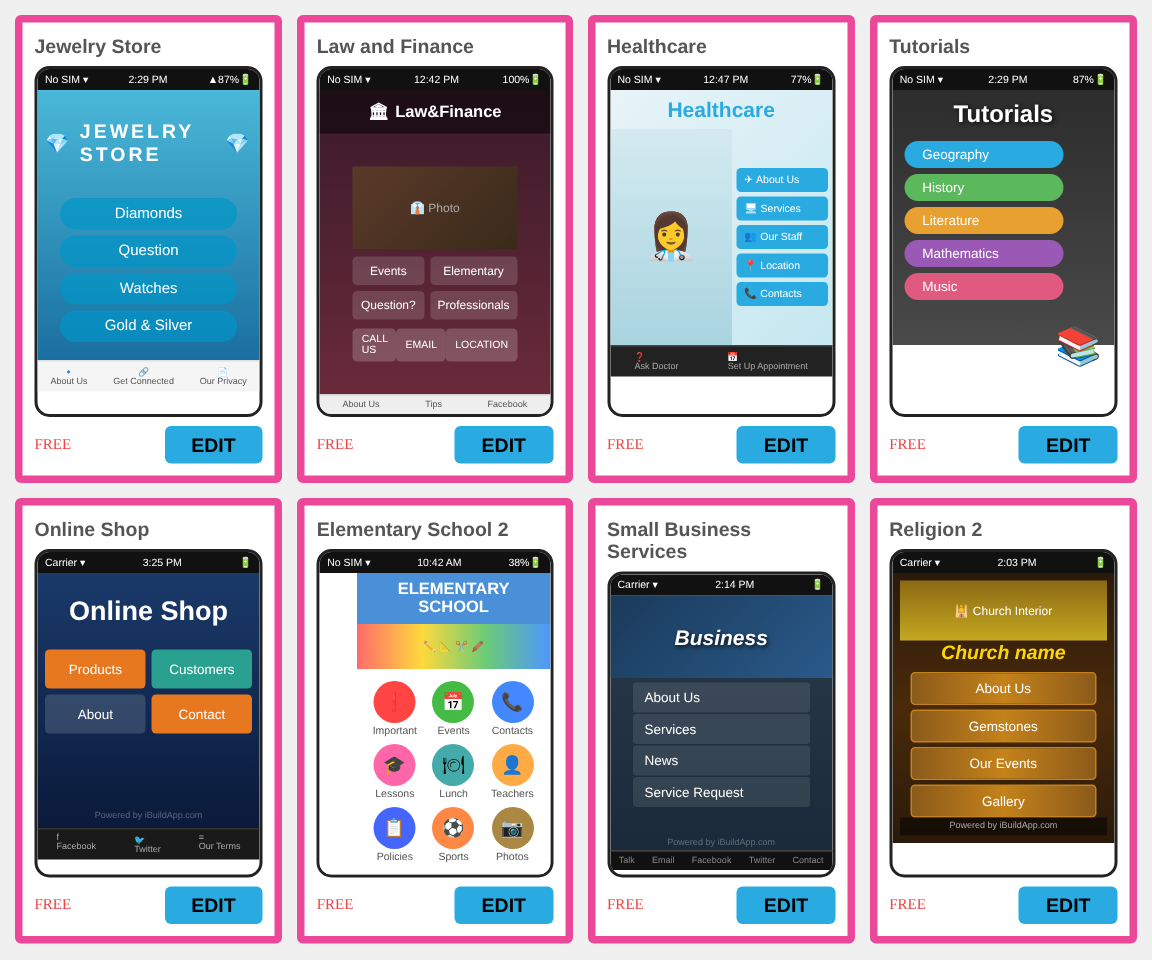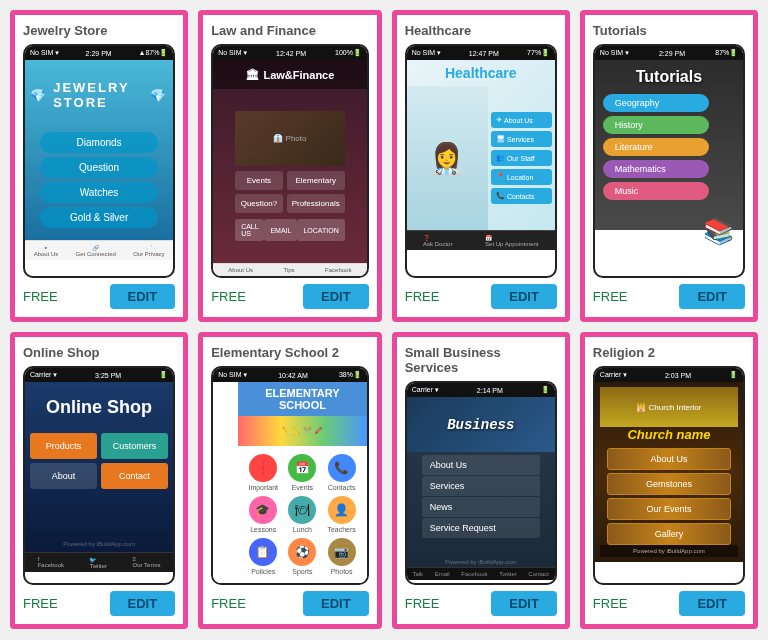--- a/index.html
+++ b/index.html
@@ -53,27 +53,28 @@
     }
 
     .card-footer {
       display: flex;
       justify-content: space-between;
       align-items: center;
       margin-top: 6px;
     }
 
     .free-label {
-      color: #15803d;
-      font-size: 13px;
+      color: #ef4444;
+      font-size: 10px;
+      font-family: Liberation Serif, serif;
     }
 
     .edit-btn {
       background: #29abe2;
-      color: #0c4a6e;
+      color: #000000;
       border: none;
       border-radius: 4px;
       padding: 5px 18px;
       font-size: 13px;
       font-weight: bold;
       cursor: pointer;
     }
 
     
     .jewelry-bg {
@@ -381,21 +382,20 @@
       display: flex;
       flex-direction: column;
     }
     .biz-header {
       height: 55px;
       background: linear-gradient(135deg, #1a3a5a, #2a5a8a);
       display: flex;
       align-items: center;
       justify-content: center;
       position: relative;
-      font-family: Liberation Mono, monospace;
     }
     .biz-title {
       color: #fff;
       font-size: 14px;
       font-weight: bold;
       font-style: italic;
       text-shadow: 1px 1px 3px rgba(0,0,0,0.8);
     }
     .biz-menu {
       flex: 1;

